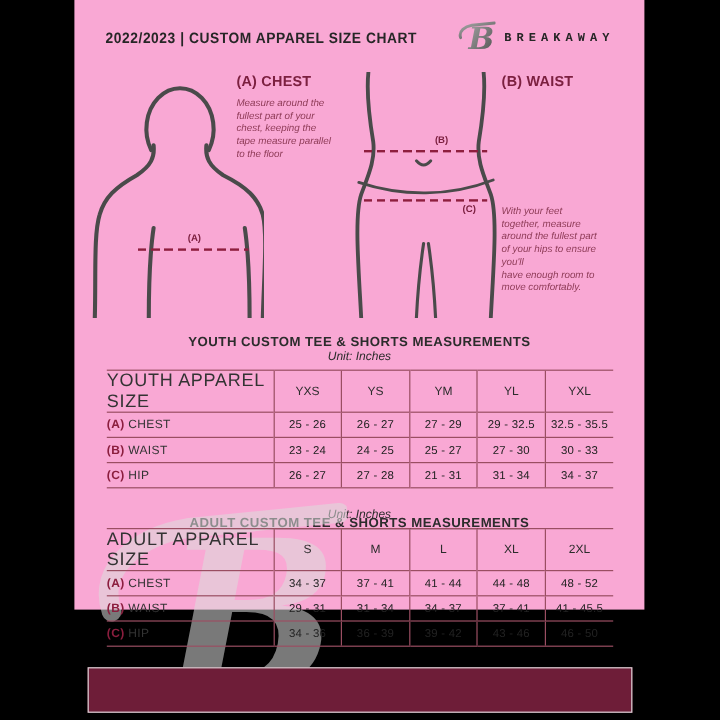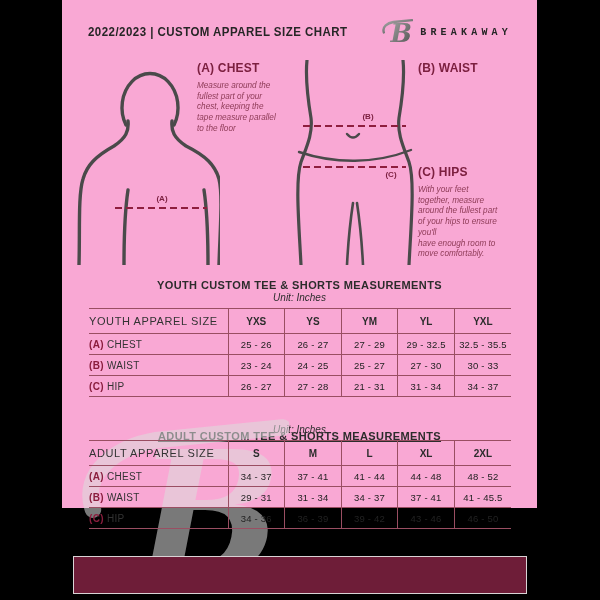--- a/index.html
+++ b/index.html
@@ -40,22 +40,22 @@
   table.size-table col.c-label{width:139px;}
   table.size-table col.c-size{width:56.6px;}
   table.size-table tr{height:21px;}
   table.size-table thead tr{height:25px;}
   table.size-table th,table.size-table td{
     border-top:1.5px solid #9a4e62;padding:0;vertical-align:middle;background:transparent;
   }
   table.size-table tbody tr:last-child th,
   table.size-table tbody tr:last-child td{border-bottom:1.5px solid #9a4e62;}
   table.size-table td+td, table.size-table th+th{border-left:1.5px solid #9a4e62;}
-  th.col-head{font-size:10px;font-weight:bold;color:#2c2c2c;text-align:center;}
-  th.lbl-head{font-size:11px;font-weight:normal;color:#333;text-align:left;padding-left:12px;letter-spacing:.6px;}
+  th.col-head{font-size:10px;font-weight:normal;color:#2c2c2c;text-align:center;}
+  th.lbl-head{font-size:15px;font-weight:normal;color:#333;text-align:left;padding-left:12px;letter-spacing:.6px;}
   td.lbl-cell{font-size:10px;color:#333;text-align:left;padding-left:12px;letter-spacing:.3px;}
   td.lbl-cell .key{font-weight:bold;color:#8b1e3e;}
   td.val-cell{font-size:9.5px;color:#222;text-align:center;letter-spacing:.2px;}
 
   
   .watermark{position:absolute;left:12px;top:402px;z-index:1;opacity:.55;}
 
   
   .footer-bar{position:absolute;left:11px;top:556px;width:452px;height:36px;background:#6e1d38;border:1px solid #d9d3d5;z-index:3;}
 </style>
@@ -118,21 +118,20 @@
     <div class="guide-body">Measure around the
 fullest part of your
 chest, keeping the
 tape measure parallel
 to the floor</div>
   </div>
   <div class="guide" style="left:356px;top:61px;width:112px;">
     <div class="guide-heading">(B) WAIST</div>
   </div>
   <div class="guide" style="left:356px;top:165px;width:118px;">
-    <div class="guide-heading">(C) HIPS</div>
     <div class="guide-body">With your feet
 together, measure
 around the fullest part
 of your hips to ensure
 you'll
 have enough room to
 move comfortably.</div>
   </div>
 
   <div class="watermark">

